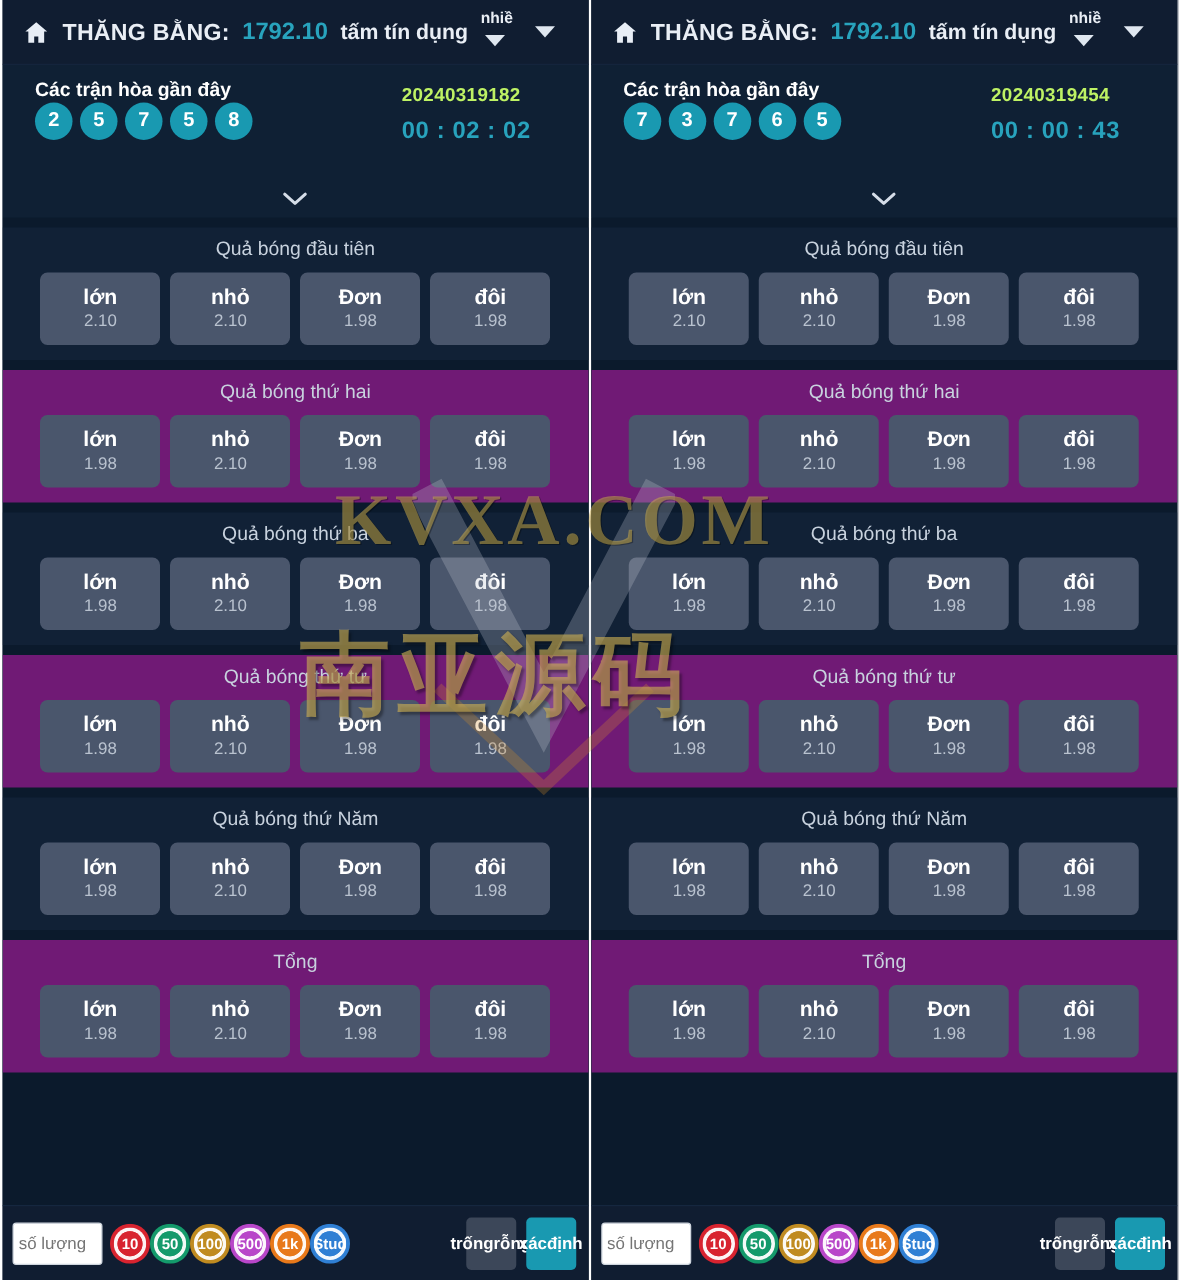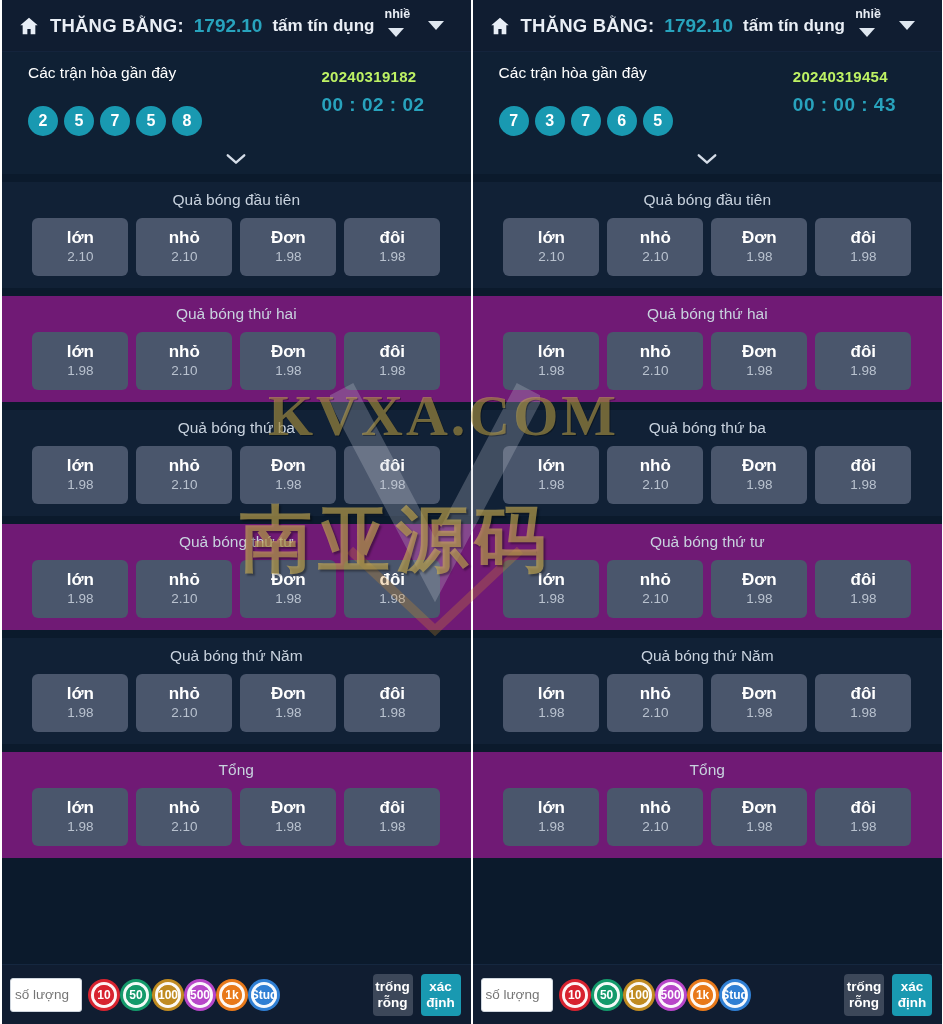--- a/index.html
+++ b/index.html
@@ -94,22 +94,22 @@
   }
   .result-row {
     display: flex;
     justify-content: space-between;
     align-items: flex-start;
   }
   .result-left { padding-left: 8px; }
   .recent-title {
     color: #ffffff;
     font-size: 15.5px;
-    font-weight: 400;
-    margin-bottom: 24px;
+    font-weight: 700;
+    margin-bottom: 0;
     white-space: nowrap;
   }
   .balls { display: flex; gap: 6px; }
   .ball {
     width: 30px; height: 30px;
     border-radius: 50%;
     background: #1999b1;
     color: #ffffff;
     font-size: 16px;
     font-weight: 700;
@@ -255,21 +255,20 @@
     border-radius: 50%;
     background: #13243a;
     z-index: 1;
   }
   .spacer { flex: 1 1 auto; }
   .action-btn {
     width: 40px;
     height: 42px;
     border-radius: 4px;
     display: flex;
-    flex-direction: column;
     align-items: center;
     justify-content: center;
     color: #ffffff;
     font-size: 13.5px;
     font-weight: 700;
     line-height: 1.12;
     cursor: pointer;
     text-align: center;
   }
   .action-clear { background: #3c4759; margin-right: 4px; }

